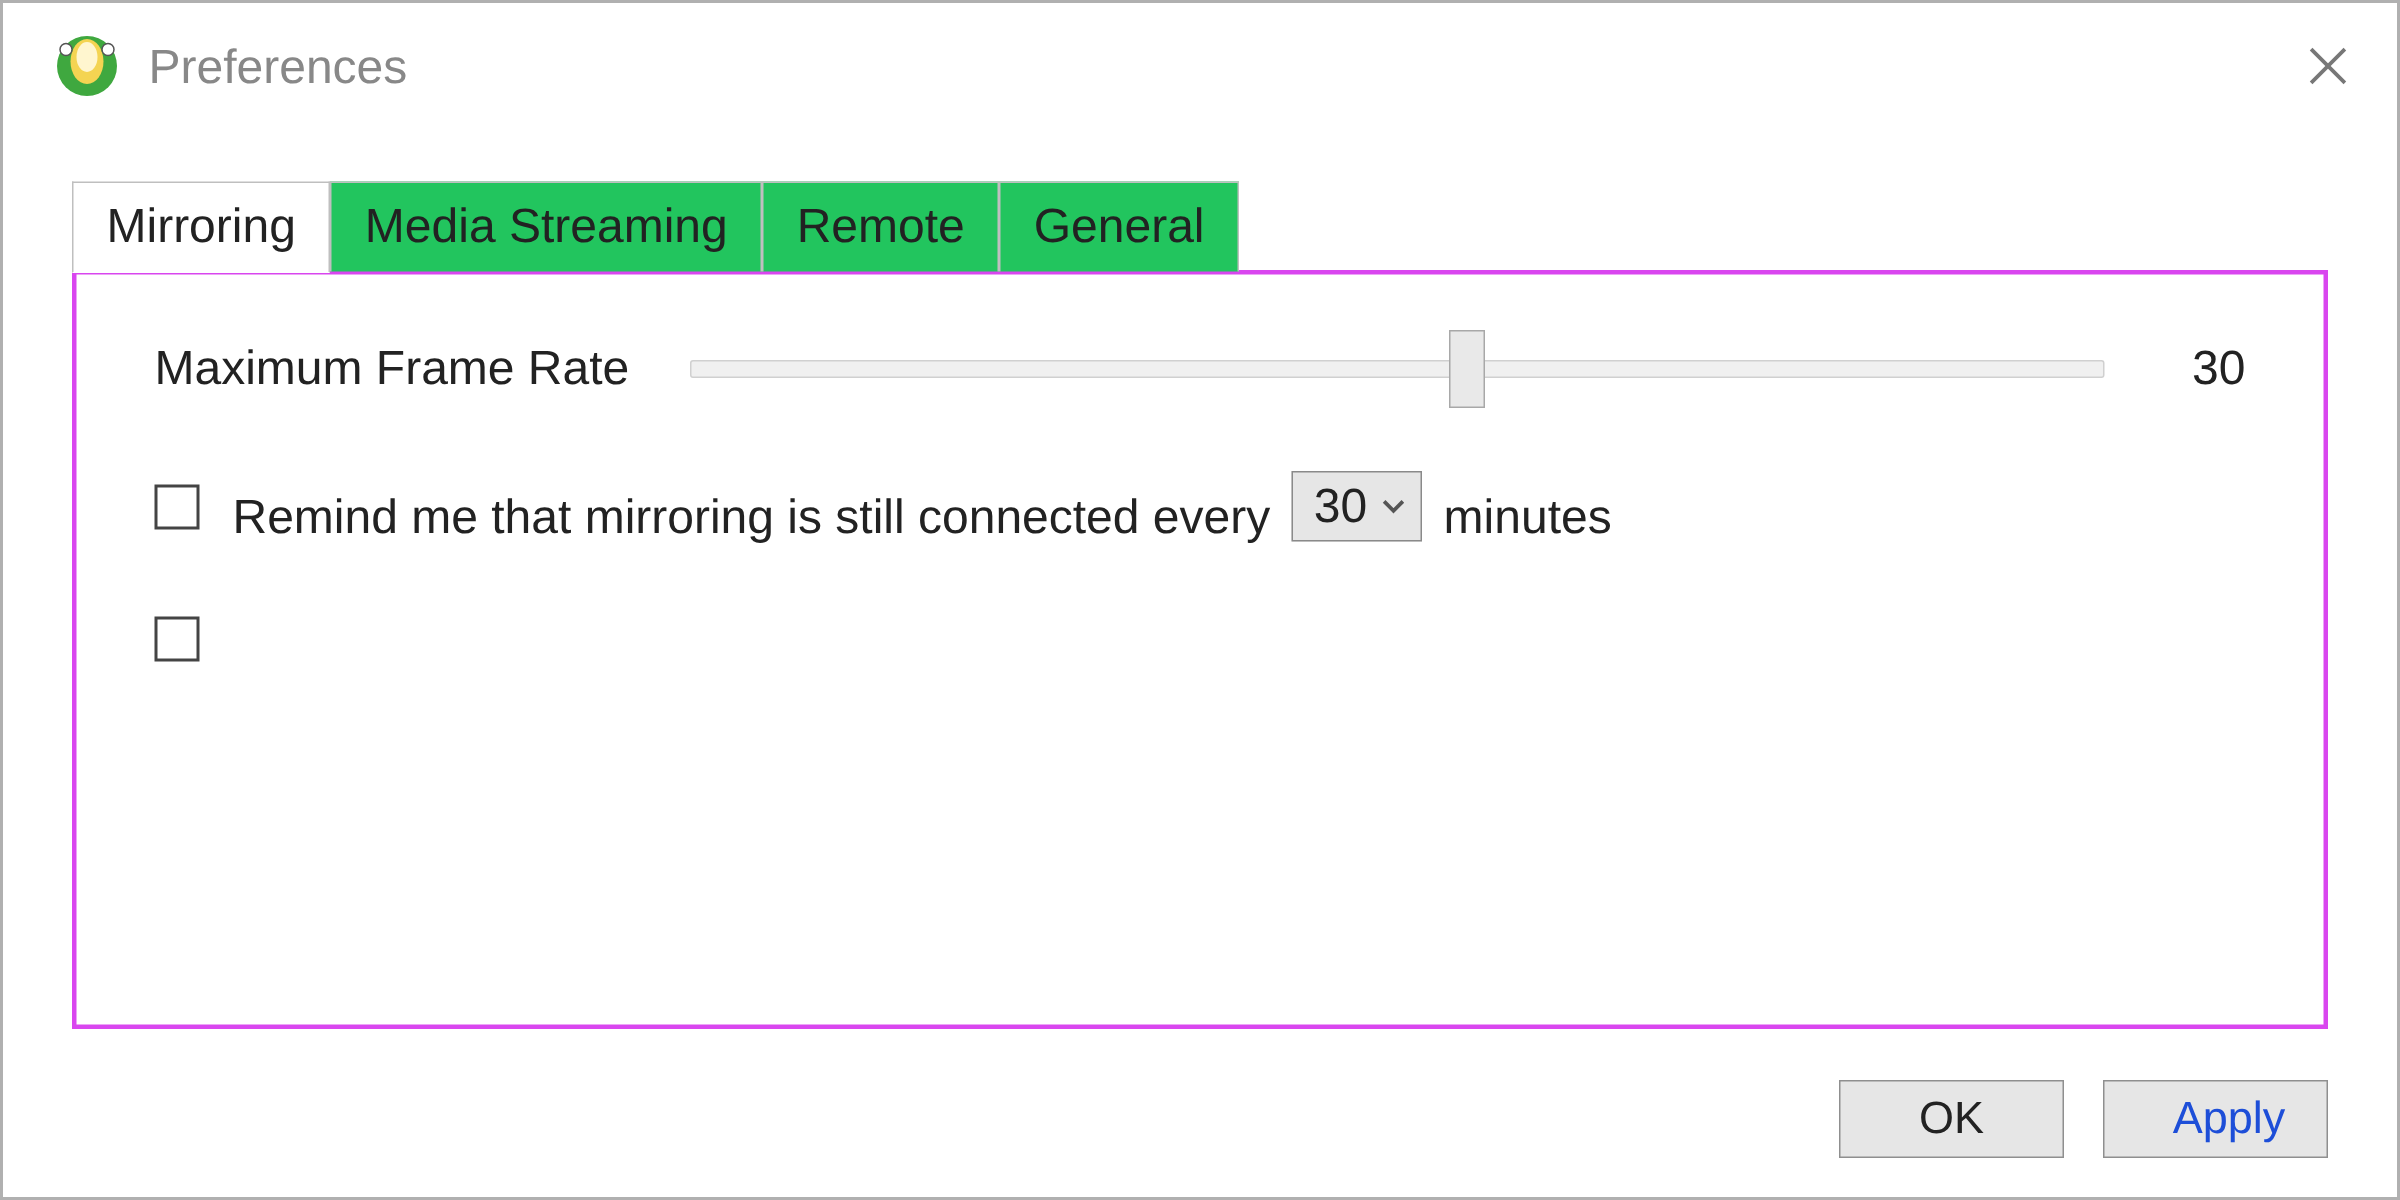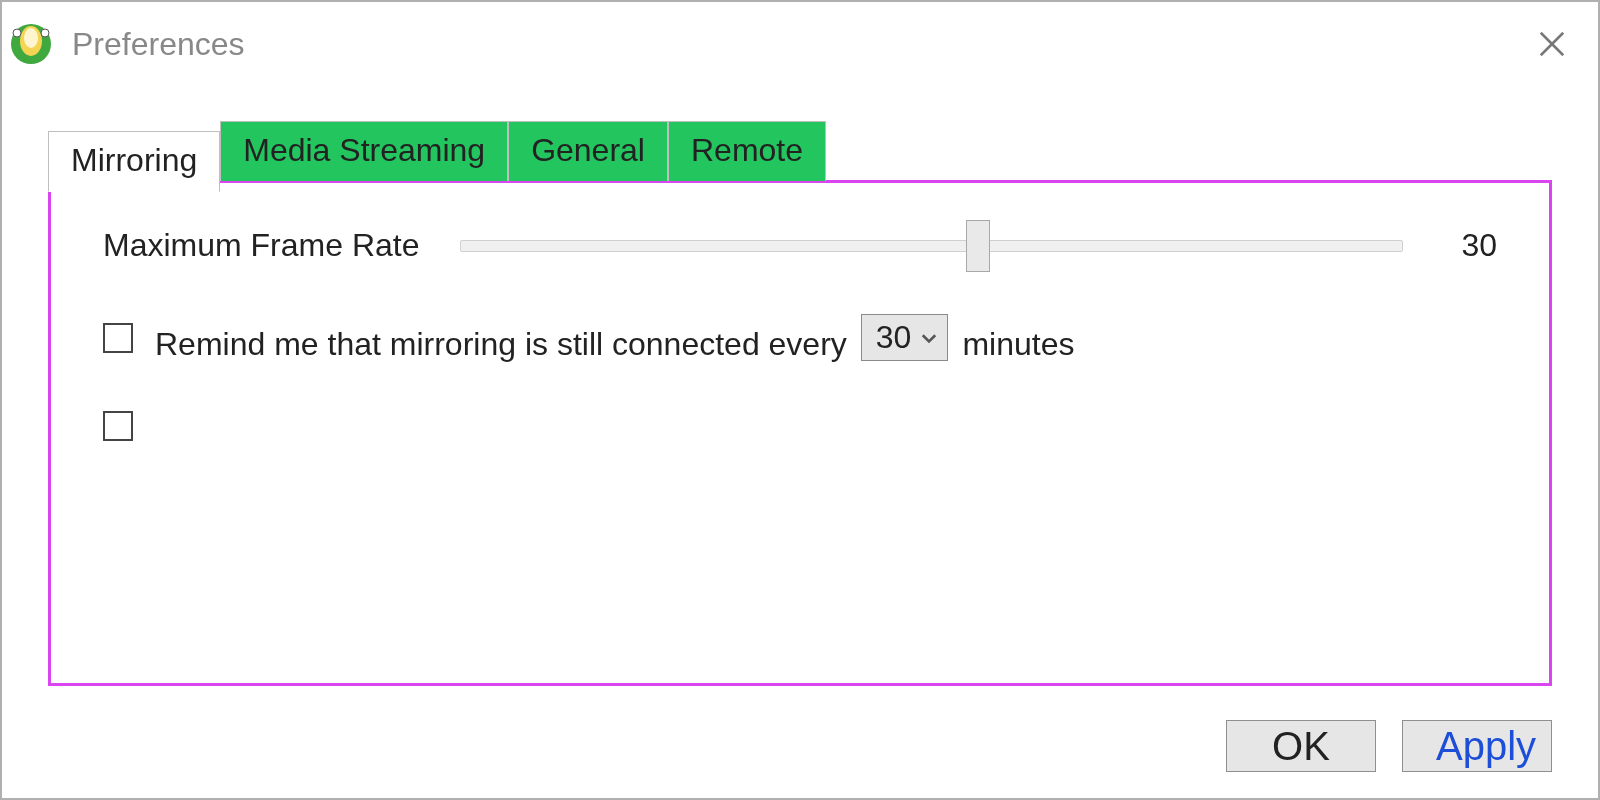--- a/index.html
+++ b/index.html
@@ -13,21 +13,21 @@
   .window {
     width: 1600px; height: 800px;
     border: 2px solid #b0b0b0;
     background: #fff;
     display: flex;
     flex-direction: column;
   }
   .titlebar {
     display: flex;
     align-items: center;
-    padding: 14px 22px 8px 8px;
+    padding: 14px 22px 8px 35px;
     height: 78px;
   }
   .app-icon {
     width: 42px; height: 42px;
     margin-right: 20px;
     flex-shrink: 0;
   }
   .title-text {
     font-size: 32px;
     color: #888;
@@ -61,21 +61,21 @@
     background: #22c55e;
     border: 1px solid #bfbfbf;
     border-bottom: none;
     margin-right: 0;
     cursor: pointer;
     position: relative;
   }
   .tab.active {
     background: #fff;
     border-bottom: 1px solid #fff;
-    top: 11px;
+    top: 1px;
   }
   .tab + .tab { border-left: 1px solid #bfbfbf; }
   .tab.active + .tab { }
   .panel {
     border: 3px solid #d946ef;
     flex: 1;
     padding: 44px 52px 36px 52px;
     display: flex;
     flex-direction: column;
     gap: 48px;
@@ -145,21 +145,21 @@
     display: flex;
     justify-content: flex-end;
     gap: 26px;
     padding: 24px 46px 26px 0;
   }
   .btn {
     min-width: 150px;
     height: 52px;
     background: #e6e6e6;
     border: 1px solid #8f8f8f;
-    font-size: 40px;
+    font-size: 30px;
     color: #222;
     display: flex;
     align-items: center;
     justify-content: center;
     cursor: pointer;
   }
   .btn.disabled {
     color: #1d4ed8;
     cursor: default;
     padding-left: 18px;
@@ -192,24 +192,24 @@
   <div class="body-area">
 
     <div class="tabstrip">
       <div class="tab active">
         <span>Mirroring</span>
       </div>
       <div class="tab">
         <span>Media Streaming</span>
       </div>
       <div class="tab">
+        <span>Remote</span>
+      </div>
+      <div class="tab">
         <span>General</span>
-      </div>
-      <div class="tab">
-        <span>Remote</span>
       </div>
     </div>
 
     <div class="panel">
 
       <div class="row row-framerate">
         <span class="label">Maximum Frame Rate</span>
         <div class="slider-wrap">
           <div class="slider-track">
             <div class="slider-thumb"></div>

